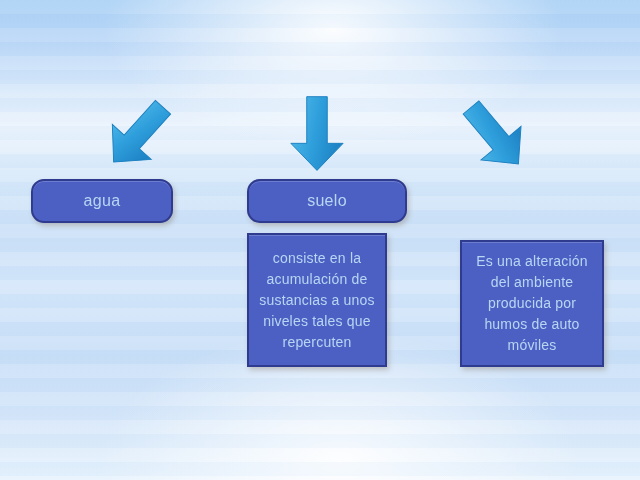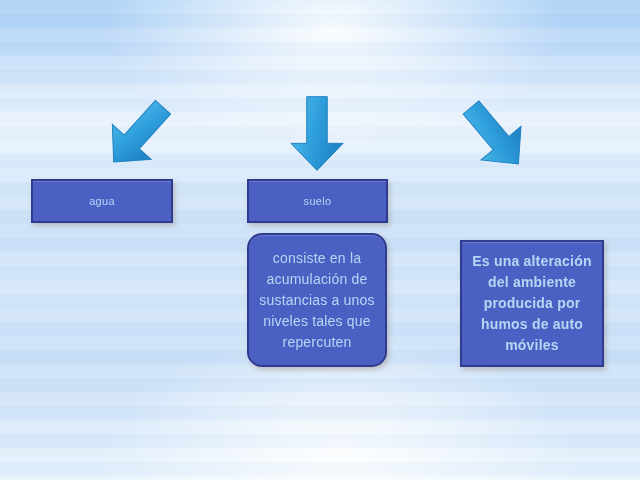--- a/index.html
+++ b/index.html
@@ -28,32 +28,32 @@
     box-shadow:2px 3px 5px rgba(120,95,70,0.30), inset 0 1px 0 rgba(255,255,255,0.18);
     color:#b7d6f2;
     display:flex;align-items:center;justify-content:center;
     text-align:center;
   }
   .title-box{
     left:157px;top:27px;width:320px;height:72px;
     font-size:23px;letter-spacing:0.5px;
   }
   .title-box .txt{white-space:pre;}
-  .label-box{font-size:11px;letter-spacing:0.3px;}
+  .label-box{font-size:16px;letter-spacing:0.3px;border-radius:13px;}
   .label-agua{left:31px;top:179px;width:142px;height:44px;}
-  .label-suelo{left:247px;top:179px;width:141px;height:44px;}
+  .label-suelo{left:247px;top:179px;width:160px;height:44px;}
   .label-aire{left:457px;top:179px;width:140px;height:44px;}
   .desc-box{
     font-size:14px;line-height:21px;letter-spacing:0.2px;
     padding:4px;
   }
   .desc-box .txt{white-space:pre-line;}
   .desc-agua{left:30px;top:239px;width:143px;height:131px;}
-  .desc-suelo{left:247px;top:233px;width:140px;height:134px;border-radius:15px;}
-  .desc-aire{left:460px;top:240px;width:144px;height:127px;font-weight:bold;}
+  .desc-suelo{left:247px;top:233px;width:140px;height:134px;}
+  .desc-aire{left:460px;top:240px;width:144px;height:127px;}
   .arrow{
     position:absolute;width:56px;height:76px;
   }
   .arrow svg{display:block;width:100%;height:100%;overflow:visible;}
   .arrow-left{left:110px;top:97px;transform:rotate(42deg);}
   .arrow-mid{left:289px;top:96px;}
   .arrow-right{left:467px;top:98px;transform:rotate(-40deg);}
   .defs-holder{position:absolute;width:0;height:0;overflow:hidden;}
 </style>
 </head>

